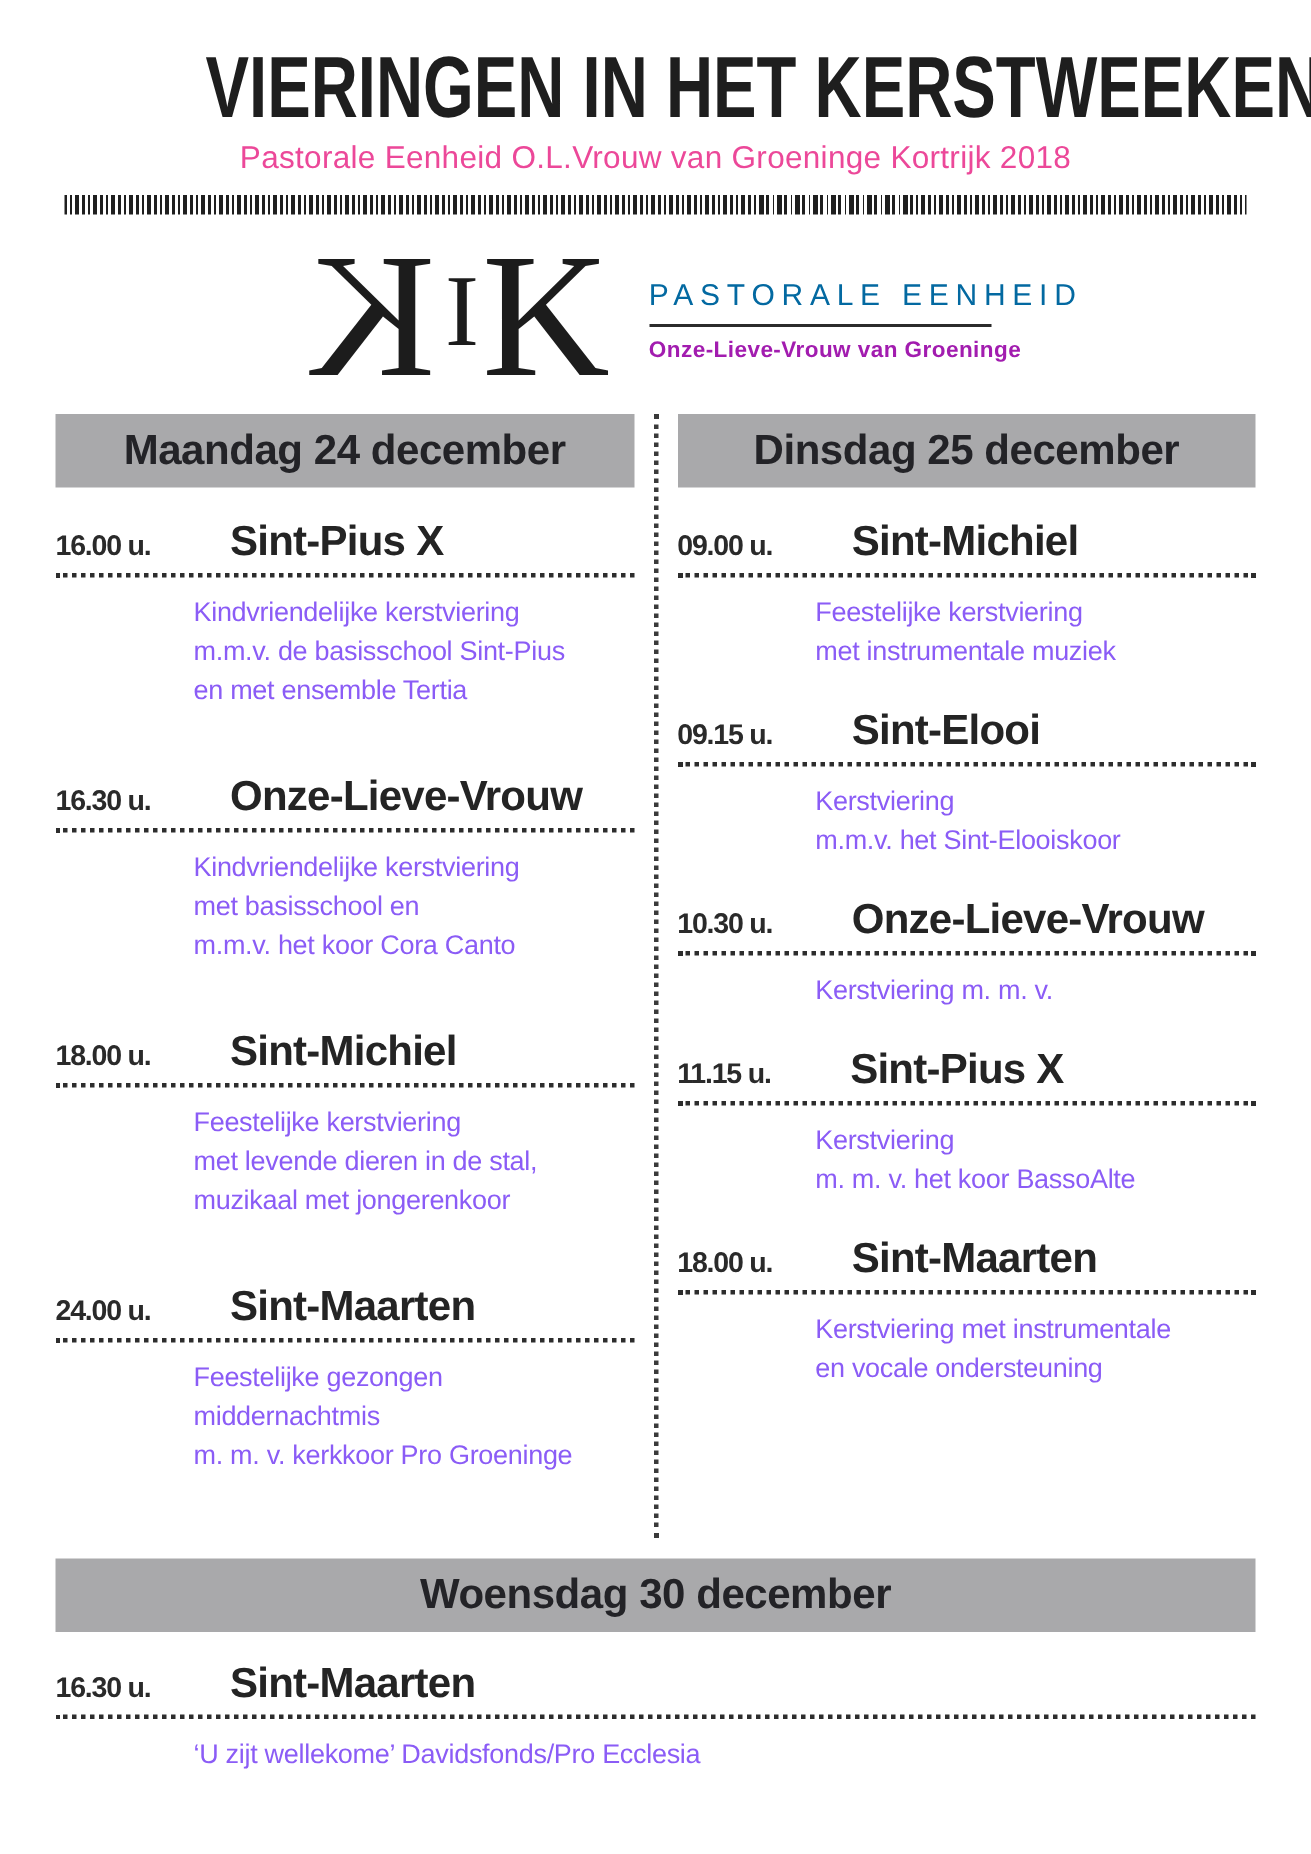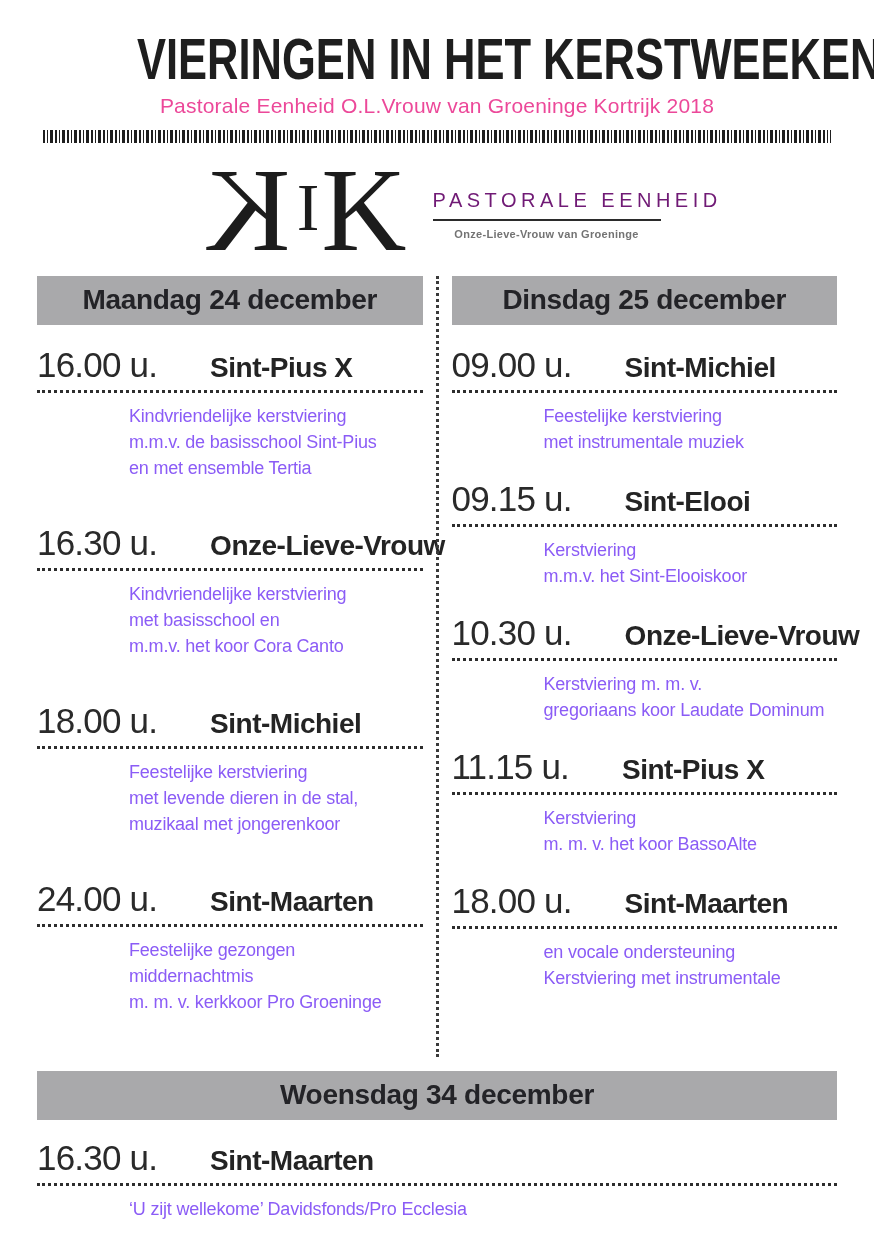--- a/index.html
+++ b/index.html
@@ -30,40 +30,40 @@
   }
   .kik .flip{display:inline-block;transform:scaleX(-1);}
   .kik .small-i{font-size:68px;letter-spacing:0;margin:0 2px 0 6px;position:relative;top:-4px;}
   .kik .last{letter-spacing:0;}
   .logo-text{display:flex;flex-direction:column;width:228px;}
   .logo-banner{
     background:#1a1a1a;color:#ffffff;font-weight:700;font-size:16px;
     letter-spacing:3.5px;text-align:center;padding:6px 4px;white-space:nowrap;
   }
   .logo-unit{
-    font-size:20px;letter-spacing:4.5px;color:#701a75;text-align:center;
+    font-size:20px;letter-spacing:4.5px;color:#0369a1;text-align:center;
     padding:6px 0 7px 0;border-bottom:2px solid #2b2b2b;white-space:nowrap;
   }
   .logo-parish{
-    font-size:11px;font-weight:700;color:#737373;letter-spacing:.3px;
-    margin-top:7px;text-align:center;white-space:nowrap;
+    font-size:15px;font-weight:700;color:#a21caf;letter-spacing:.3px;
+    margin-top:7px;text-align:right;white-space:nowrap;
   }
   
   .columns{display:flex;margin-top:16px;}
   .col{flex:1;min-width:0;}
   .vdivider{width:0;border-left:3px dotted #3a3a3a;margin:0 13px;}
   .day-bar{
     background:#a9a9ab;color:#232327;font-weight:700;font-size:28px;
     text-align:center;padding:8px 0 9px 0;margin-bottom:20px;letter-spacing:-.3px;
   }
   .event-head{
     display:flex;align-items:baseline;gap:16px;
     border-bottom:3px dotted #2d2d2d;padding-bottom:5px;white-space:nowrap;
   }
-  .time{font-size:35px;font-weight:400;letter-spacing:-.8px;color:#2a2a2a;}
+  .time{font-size:19px;font-weight:700;letter-spacing:-.8px;color:#2a2a2a;}
   .church{font-size:28px;font-weight:700;letter-spacing:-.5px;color:#242424;margin-left:37px;}
   .desc{margin:10px 0 0 92px;font-size:18px;line-height:26px;color:#8b5cf6;letter-spacing:-.2px;}
   [data-col="0"] .event{margin-bottom:42px;}
   [data-col="1"] .event{margin-bottom:24px;}
   
   .bottomsec{margin-top:14px;}
   .bottomsec .day-bar{margin-bottom:18px;}
   .bottomsec .event{margin-bottom:0;}
 </style>
 </head>
@@ -157,48 +157,47 @@
             <div>m.m.v. het Sint-Elooiskoor</div>
           </div>
         </div>
         <div class="event">
           <div class="event-head">
             <span class="time">10.30 u.</span>
             <span class="church">Onze-Lieve-Vrouw</span>
           </div>
           <div class="desc">
             <div>Kerstviering m. m. v.</div>
-            <div>gregoriaans koor Laudate Dominum</div>
           </div>
         </div>
         <div class="event">
           <div class="event-head">
             <span class="time">11.15 u.</span>
             <span class="church">Sint-Pius X</span>
           </div>
           <div class="desc">
             <div>Kerstviering</div>
             <div>m. m. v. het koor BassoAlte</div>
           </div>
         </div>
         <div class="event">
           <div class="event-head">
             <span class="time">18.00 u.</span>
             <span class="church">Sint-Maarten</span>
           </div>
           <div class="desc">
+            <div>Kerstviering met instrumentale</div>
             <div>en vocale ondersteuning</div>
-            <div>Kerstviering met instrumentale</div>
           </div>
         </div>
       </div>
   </div>
 
   <div class="bottomsec">
-    <div class="day-bar">Woensdag 34 december</div>
+    <div class="day-bar">Woensdag 30 december</div>
     <div data-col="2">
         <div class="event">
           <div class="event-head">
             <span class="time">16.30 u.</span>
             <span class="church">Sint-Maarten</span>
           </div>
           <div class="desc">
             <div>‘U zijt wellekome’ Davidsfonds/Pro Ecclesia</div>
           </div>
         </div>

